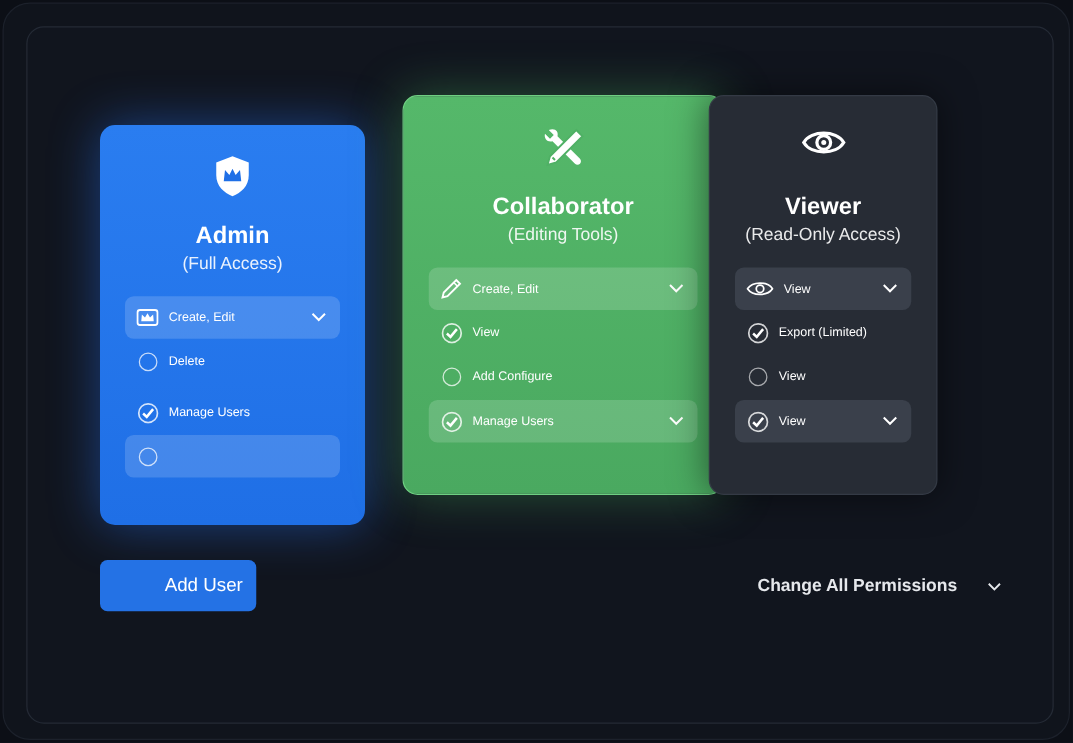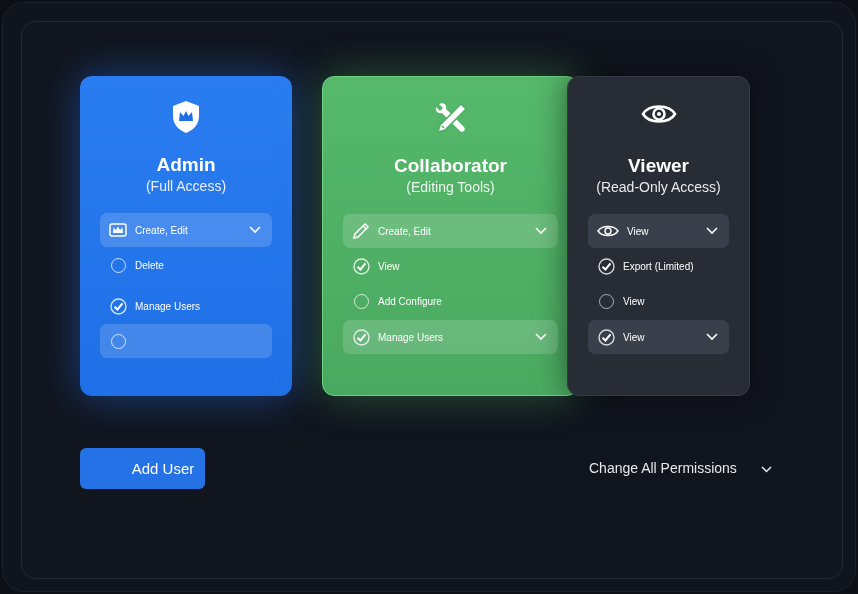--- a/index.html
+++ b/index.html
@@ -1,34 +1,34 @@
 <!DOCTYPE html>
 <html><head>
 <meta charset="utf-8">
 <style>
   html,body{margin:0;padding:0;}
   body{width:858px;height:594px;background:#0c0f16;font-family:"Liberation Sans",sans-serif;position:relative;overflow:hidden;}
   .outer{position:absolute;left:2px;top:2px;width:852px;height:588px;border-radius:22px;background:#10141c;border:1px solid #1c212b;}
   .inner{position:absolute;left:18px;top:18px;width:820px;height:556px;border-radius:14px;border:1px solid #242a35;background:#11151e;}
   .card{position:absolute;top:76px;width:212px;height:320px;border-radius:12px;box-sizing:border-box;color:#fff;}
-  .card.admin{left:80px;background:linear-gradient(180deg,#2a7df0 0%,#1f6fe6 100%);box-shadow:0 0 40px rgba(40,120,255,0.45);}
+  .card.admin{left:80px;background:linear-gradient(180deg,#2a7df0 0%,#1f6fe6 100%);box-shadow:0 0 40px rgba(40,120,255,0.45);margin-top:24px;}
   .card.collab{left:322px;width:257px;background:linear-gradient(180deg,#55b86a 0%,#4aa960 100%);box-shadow:0 0 40px rgba(80,200,100,0.35);border:1px solid #6fcf82;}
   .card.viewer{left:567px;width:183px;background:#272c35;box-shadow:0 0 30px rgba(0,0,0,0.5);border:1px solid #343a45;}
   .card-icon{position:absolute;left:0;right:0;top:24px;height:36px;display:flex;justify-content:center;}
   .card-title{position:absolute;left:0;right:0;top:78px;text-align:center;font-size:19px;font-weight:bold;}
   .card-sub{position:absolute;left:0;right:0;top:102px;text-align:center;font-size:14px;opacity:0.9;}
   .row{position:absolute;left:20px;right:20px;height:34px;display:flex;align-items:center;font-size:10px;padding:0 9px;box-sizing:border-box;border-radius:7px;}
   .row.hl{background:rgba(255,255,255,0.16);}
   .viewer .row.hl{background:#3a404b;}
   .row .ic{width:18px;height:18px;margin-right:8px;display:flex;align-items:center;justify-content:center;flex-shrink:0;}
   .row .lbl{flex:1;}
   .row .chev{width:14px;height:14px;display:flex;align-items:center;}
   .circle{width:15px;height:15px;border-radius:50%;border:1.5px solid rgba(255,255,255,0.75);box-sizing:border-box;}
   .add-btn{position:absolute;left:80px;top:448px;width:125px;height:41px;border-radius:6px;background:#2472e5;color:#fff;font-size:15px;display:flex;align-items:center;justify-content:center;border:none;padding-left:47px;}
-  .change-all{position:absolute;left:589px;top:460px;color:#e6e8ec;font-size:14px;display:flex;align-items:center;gap:24px;}
+  .change-all{position:absolute;left:606px;top:460px;color:#e6e8ec;font-size:14px;display:flex;align-items:center;gap:24px;font-weight:bold;}
 </style>
 </head>
 <body>
 
 <div class="outer">
   <div class="inner"></div>
 </div>
 
 <div class="card admin">
   <div class="card-icon">

